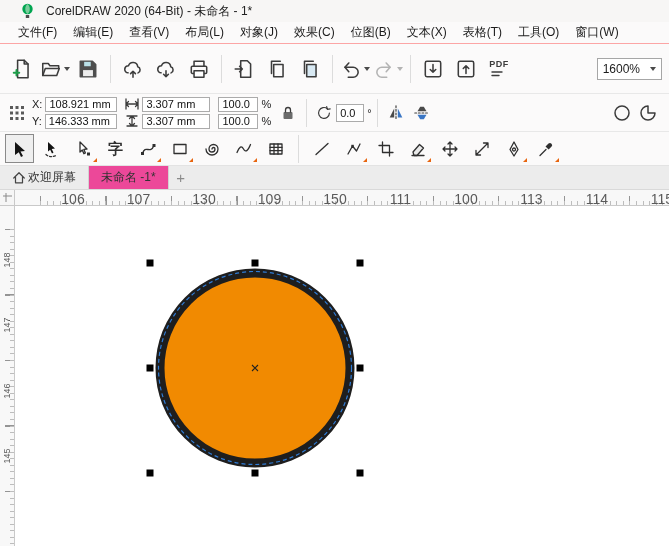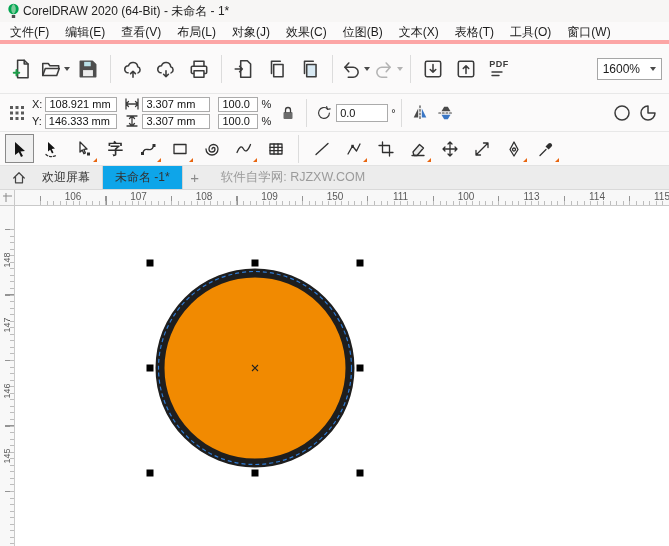--- a/index.html
+++ b/index.html
@@ -1,24 +1,24 @@
 <!DOCTYPE html>
 <html><head>
 <meta charset="utf-8">
 <style>
   *{margin:0;padding:0;box-sizing:border-box}
   html,body{width:669px;height:546px;overflow:hidden}
   body{font-family:"Liberation Sans","DejaVu Sans",sans-serif;background:#fff;color:#1c1c1c}
   .app{width:669px;height:546px;display:flex;flex-direction:column;background:#fff}
 
   
-  .titlebar{height:22px;display:flex;align-items:center;gap:2px;padding:0 6px;background:#F7F6F5;font-size:12px;color:#222;flex:0 0 auto}
-
-  
-  .menubar{height:22px;display:flex;align-items:flex-start;padding:0 2px;font-size:12px;background:#FBFAFA;border-bottom:4px solid #fca5a5;flex:0 0 auto;white-space:nowrap;overflow:hidden}
+  .titlebar{height:22px;display:flex;align-items:center;gap:11px;padding:0 20px;background:#F7F6F5;font-size:12px;color:#222;flex:0 0 auto}
+
+  
+  .menubar{height:22px;display:flex;align-items:flex-start;padding:0 10px;font-size:12px;background:#FBFAFA;border-bottom:1px solid #fca5a5;flex:0 0 auto;white-space:nowrap;overflow:hidden}
   .menu-item{padding:2px 8px;cursor:default}
 
   
   .sep{width:1px;height:28px;background:#DCDCDC;margin:0 5px;flex:0 0 auto}
   .dd{width:0;height:0;border-left:3.5px solid transparent;border-right:3.5px solid transparent;border-top:4px solid #4A4A4A;margin-left:2px}
   .dd.gray{border-top-color:#B3B3B3}
 
   .toolbar{height:50px;display:flex;align-items:center;padding:0 6px;background:#FBFAFA;border-bottom:1px solid #E8E8E8;gap:1px;flex:0 0 auto}
   .tbtn{min-width:32px;height:40px;display:flex;align-items:center;justify-content:center;position:relative;flex:0 0 auto}
   .tbtn svg{stroke:#3C3C3C;fill:none;stroke-width:1.4;stroke-linecap:round;stroke-linejoin:round}
@@ -26,52 +26,52 @@
   .pdf-label{font-size:9px;font-weight:bold;color:#3C3C3C;letter-spacing:.5px}
   .zoombox{margin-left:auto;display:flex;align-items:center;border:1px solid #A6A6A6;background:#fff;height:22px;padding:0 5px;font-size:12px;gap:8px;margin-right:1px}
 
   
   .propbar{height:38px;display:flex;align-items:center;padding:0 6px;background:#FBFAFA;border-bottom:1px solid #E8E8E8;flex:0 0 auto}
   .propbar svg{stroke:#3C3C3C;fill:none;stroke-width:1.3;stroke-linecap:round;stroke-linejoin:round}
   .col{display:flex;flex-direction:column;gap:2px;margin:0 4px}
   .prow{display:flex;align-items:center;gap:3px}
   .lbl{font-size:11px;color:#222}
   .pin{height:15px;border:1px solid #ABABAB;font-family:"Liberation Sans",sans-serif;font-size:11px;padding:0 3px;background:#fff;color:#111}
-  .w86{width:72px}.w64{width:68px}.w40{width:40px}.w52{width:52px;height:18px}
+  .w86{width:72px}.w64{width:68px}.w40{width:40px}.w52{width:28px;height:18px}
   .pbtn{width:26px;height:28px;display:flex;align-items:center;justify-content:center;border:0;background:transparent;flex:0 0 auto}
   .push{margin-left:auto}
 
   
   .toolbox{height:34px;display:flex;align-items:center;padding:0 5px;gap:3px;background:#FBFAFA;border-bottom:1px solid #E3E3E3;flex:0 0 auto}
   .tool{width:29px;height:29px;position:relative;display:flex;align-items:center;justify-content:center;flex:0 0 auto}
   .tool.sel{border:1px solid #8A8A8A;background:#EFEFEF}
   .tool svg{stroke:#2F2F2F;fill:none;stroke-width:1.3;stroke-linecap:round;stroke-linejoin:round}
   .fly{position:absolute;right:1px;bottom:1px;width:0;height:0;border-left:4px solid transparent;border-bottom:4px solid #E8650F}
   .tchar{font-size:15px;font-weight:bold;color:#2F2F2F;line-height:1}
 
   
   .tabbar{height:24px;background:#ECECEC;display:flex;align-items:stretch;font-size:12px;border-bottom:1px solid #D9D9D9;flex:0 0 auto}
-  .tab{display:flex;align-items:center;gap:16px;padding:0 12px;color:#333}
+  .tab{display:flex;align-items:center;gap:2px;padding:0 12px;color:#333}
   .tab svg{stroke:#444;fill:none;stroke-width:1.4;stroke-linecap:round;stroke-linejoin:round}
-  .tab.active{background:#0ea5e9;border-left:1px solid #D2D2D2;border-right:1px solid #D2D2D2}
+  .tab.active{background:#ec4899;border-left:1px solid #D2D2D2;border-right:1px solid #D2D2D2}
   .newtab{width:24px;display:flex;align-items:center;justify-content:center;color:#8a8a8a;font-size:15px}
   .watermark{margin-left:14px;display:flex;align-items:center;color:#9B9B9B;font-size:12.5px}
 
   
   .workspace{flex:1 1 auto;position:relative;background:#fff}
   .ruler-corner{position:absolute;left:0;top:0;width:15px;height:16px;background:#F6F6F6;border-right:1px solid #C9C9C9;border-bottom:1px solid #C9C9C9;display:flex;align-items:center;justify-content:center}
   .ruler-corner svg{stroke:#8a8a8a;fill:none;stroke-width:1}
   .ruler-h{position:absolute;left:15px;top:0;right:0;height:16px;background:#F8F8F8;border-bottom:1px solid #C9C9C9;overflow:hidden;
     background-image:
       repeating-linear-gradient(to right,#BDBDBD 0 1px,transparent 1px 6.55px),
       repeating-linear-gradient(to right,#949494 0 1px,transparent 1px 65.5px);
     background-size:100% 4px,100% 9px;
     background-position:left 25px bottom 0,left 25px bottom 0;
     background-repeat:no-repeat}
-  .ruler-h span{position:absolute;top:1px;transform:translateX(-50%);font-size:10px;color:#5A5A5A}
+  .ruler-h span{position:absolute;top:1px;transform:translateX(-50%);font-size:14px;color:#5A5A5A}
   .ruler-h span:nth-child(1){left:58px}.ruler-h span:nth-child(2){left:123.5px}
   .ruler-h span:nth-child(3){left:189px}.ruler-h span:nth-child(4){left:254.5px}
   .ruler-h span:nth-child(5){left:320px}.ruler-h span:nth-child(6){left:385.5px}
   .ruler-h span:nth-child(7){left:451px}.ruler-h span:nth-child(8){left:516.5px}
   .ruler-h span:nth-child(9){left:582px}.ruler-h span:nth-child(10){left:647px}
   .ruler-v{position:absolute;left:0;top:16px;width:15px;bottom:0;background:#F8F8F8;border-right:1px solid #C9C9C9;overflow:hidden;
     background-image:
       repeating-linear-gradient(to bottom,#BDBDBD 0 1px,transparent 1px 6.55px),
       repeating-linear-gradient(to bottom,#949494 0 1px,transparent 1px 65.5px);
     background-size:4px 100%,9px 100%;
@@ -408,33 +408,32 @@
     <div class="tab">
       <svg width="14" height="14" viewBox="0 0 16 16">
         <path d="M2 8 L8 2 L14 8 M4 7 v6.5 h8 v-6.5"></path>
       </svg>
       <span>欢迎屏幕</span>
     </div>
     <div class="tab active">
       <span>未命名 -1*</span>
     </div>
     <div class="newtab">+</div>
-    <div class="watermark">软件自学网: RJZXW.COM</div>
   </div>
 
   <div class="workspace">
     <div class="ruler-corner">
       <svg width="9" height="9" viewBox="0 0 9 9">
         <path d="M3 0 v9 M0 3 h9"></path>
       </svg>
     </div>
     <div class="ruler-h">
       <span>106</span>
       <span>107</span>
-      <span>108</span>
+      <span>130</span>
       <span>109</span>
       <span>150</span>
       <span>111</span>
       <span>100</span>
       <span>113</span>
       <span>114</span>
       <span>115</span>
     </div>
     <div class="ruler-v">
       <span>148</span>

